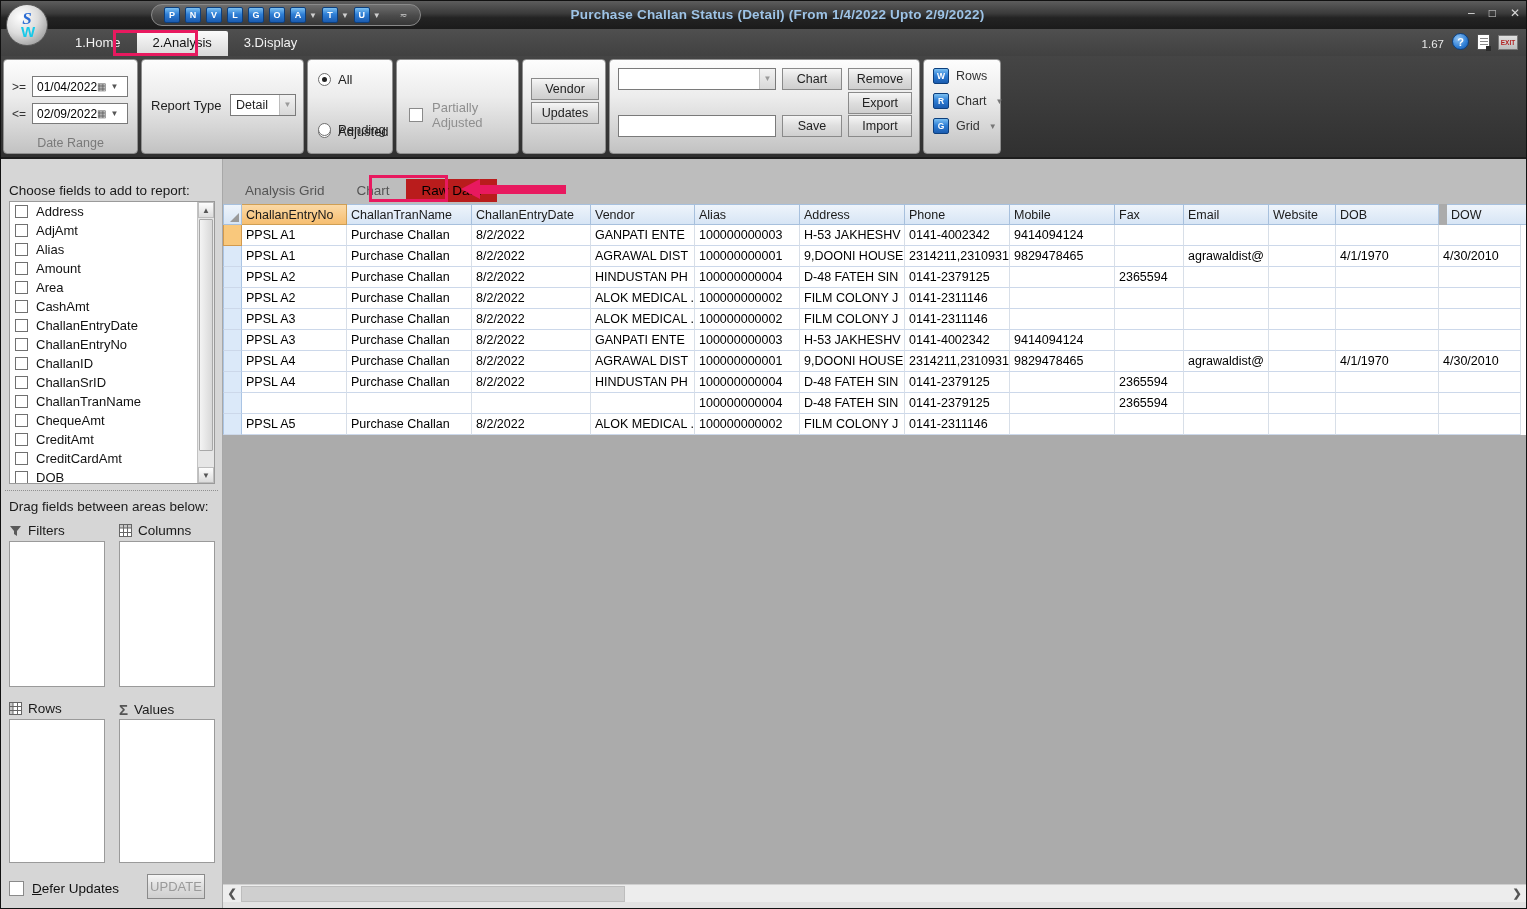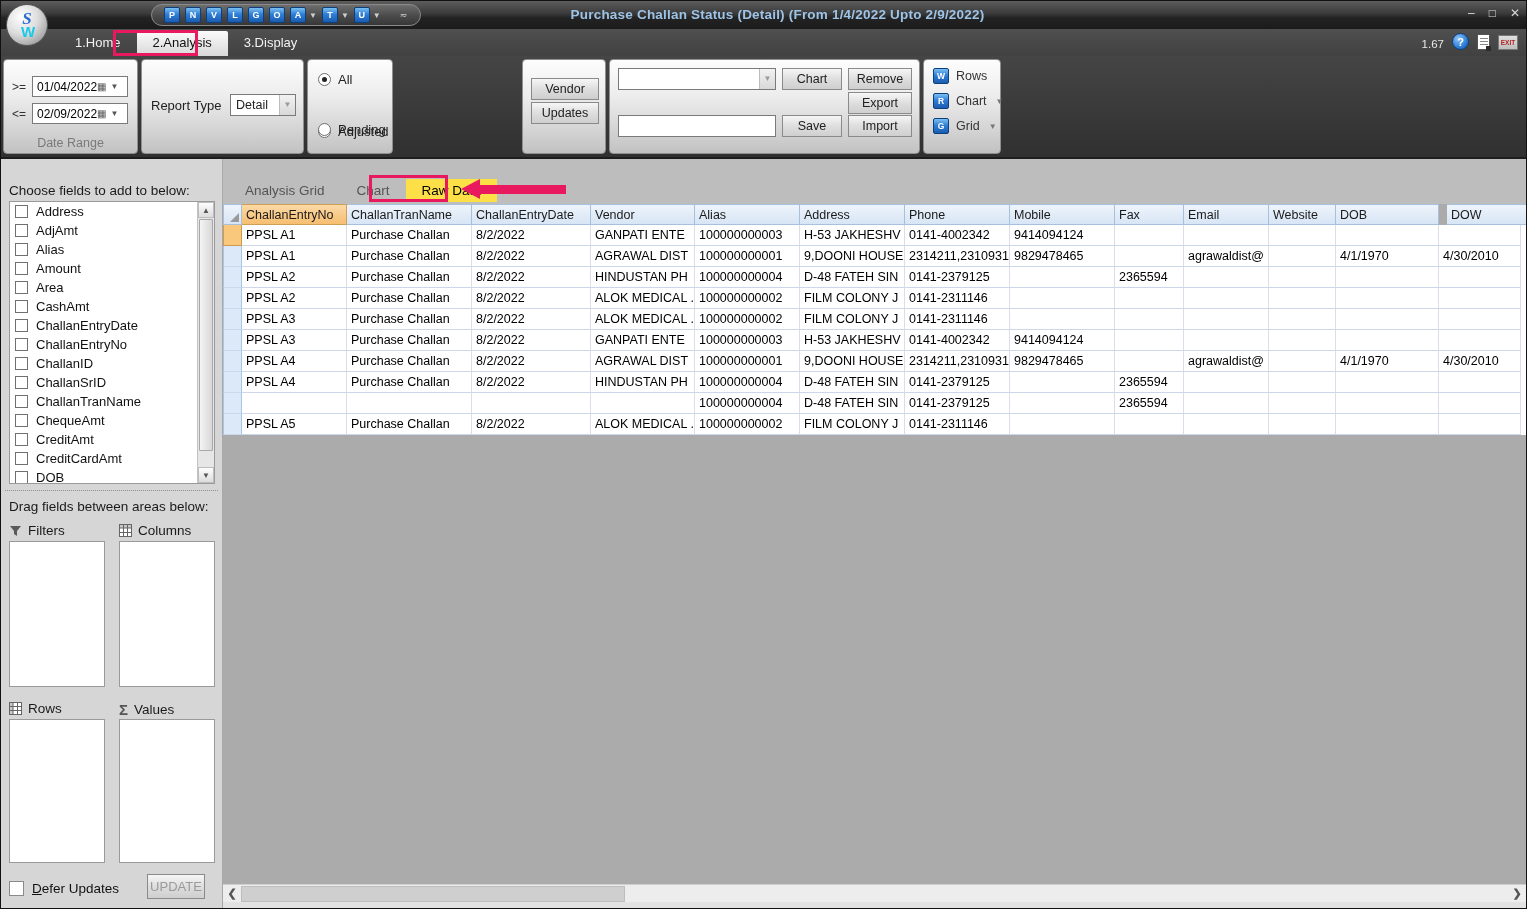--- a/index.html
+++ b/index.html
@@ -115,21 +115,21 @@
   .area-box { position:absolute; width:96px; background:#fff; border:1px solid #9a9a9a; }
   .sigma { font-size:15px; font-weight:bold; color:#555; }
   .footer-row { position:absolute; left:8px; bottom:12px; display:flex; align-items:flex-start; gap:8px; font-size:13.5px; color:#111; }
   .update-btn { position:absolute; left:146px; bottom:9px; width:58px; height:25px; line-height:23px; color:#9a9a9a; font-size:13px; }
 
   
   .grid-area { position:absolute; left:222px; top:158px; right:0; bottom:0; background:#ababab; }
   .grid-tabband { position:absolute; left:0; top:0; right:0; height:45px; background:#bdbdbd; }
   .grid-tabs { position:absolute; left:6px; top:20px; display:flex; }
   .gtab { padding:4px 16px; font-size:13.5px; color:#555; cursor:default; }
-  .gtab.active { background:#fde047; color:#000; }
+  .gtab.active { background:#b91c1c; color:#000; }
 
   .table { position:absolute; left:0; top:45px; }
   .thead { display:flex; height:21px; }
   .th {
     height:21px; background:linear-gradient(#eef4fb,#d7e5f5); border-right:1px solid #a7c0dd; border-top:1px solid #a7c0dd; border-bottom:1px solid #a7c0dd;
     font-size:12.5px; color:#1a1a1a; padding:3px 0 0 4px; overflow:hidden; white-space:nowrap;
   }
   .th.hl { background:linear-gradient(#fbd9a6,#f6be70); border-right:1px solid #cf9f55; border-top:1px solid #cf9f55; border-bottom:1px solid #cf9f55; }
   .th.sel-all { position:relative; padding:0; border-left:1px solid #a7c0dd; }
   .th.sel-all::after { content:""; position:absolute; right:2px; bottom:2px; border-left:9px solid transparent; border-bottom:9px solid #9a9a9a; }
@@ -239,20 +239,26 @@
             <span class="radio"></span>
             <span>Adjusted</span>
           </div>
           <div class="radio-row" style="top: 62px;">
             <span class="radio"></span>
             <span>Pending</span>
           </div>
         </div>
     </div>
 
+    <div class="rgroup" style="left:395px; width:123px;">
+      <div class="pa-row">
+        <span class="cb"></span>
+        <span>Partially Adjusted</span>
+      </div>
+    </div>
 
     <div class="rgroup" style="left:521px; width:84px;">
       <button class="btn scope-btn" style="top:18px;">Vendor</button>
       <button class="btn scope-btn" style="top:42px;">Updates</button>
     </div>
 
     <div class="rgroup" style="left:608px; width:311px;">
       <div class="combo" style="position:absolute; left:8px; top:8px; width:158px;">
         <span class="val"></span>
         <span class="arrow">▼</span>
@@ -277,21 +283,21 @@
       </div>
       <div class="out-row" style="top:58px;">
         <span class="out-icon">G</span>
         <span>Grid</span>
         <span class="out-chev">▼</span>
       </div>
     </div>
   </div>
 
   <div class="left-panel">
-    <div class="panel-title" style="top:24px;">Choose fields to add to below:</div>
+    <div class="panel-title" style="top:24px;">Choose fields to add to report:</div>
     <div class="field-list">
       <div id="field-items">
           <div class="field-item">
             <span class="cb"></span>
             <span>Address</span>
           </div>
           <div class="field-item">
             <span class="cb"></span>
             <span>AdjAmt</span>
           </div>

